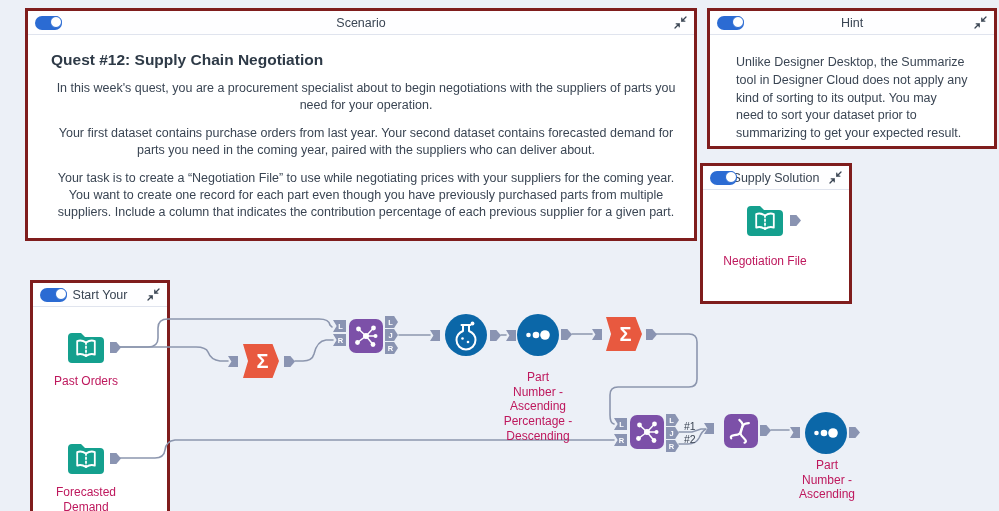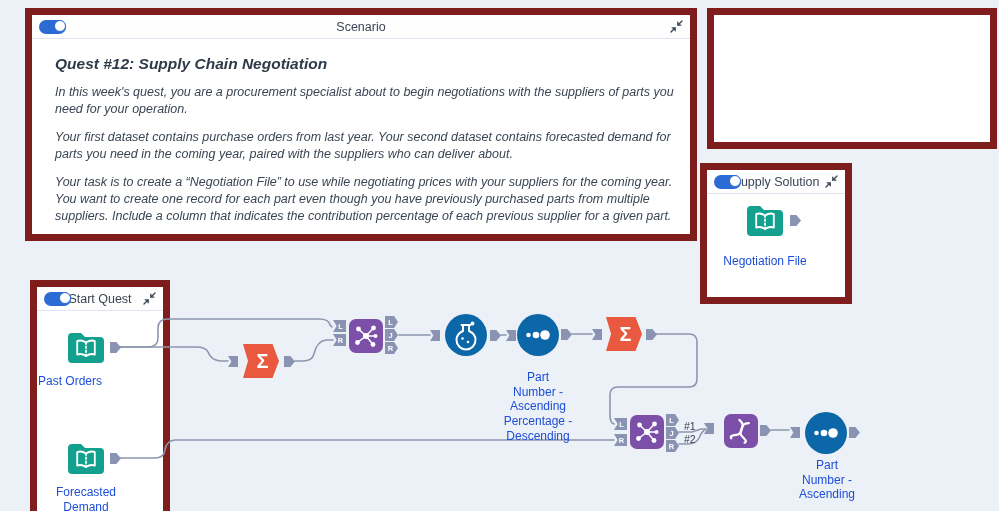--- a/index.html
+++ b/index.html
@@ -1,40 +1,40 @@
 <!DOCTYPE html>
 <html><head>
 <meta charset="utf-8">
 <style>
   html,body{margin:0;padding:0;}
   body{font-family:"Liberation Sans",sans-serif;}
   .canvas{position:relative;width:999px;height:511px;background:#ECF0F7;overflow:hidden;color:#3A4553;}
 
   
-  .panel{position:absolute;background:#FFFFFF;border:7px solid #7f1d1d;box-sizing:border-box;z-index:2;}
+  .panel{position:absolute;background:#FFFFFF;border:3px solid #7f1d1d;box-sizing:border-box;z-index:2;}
   .panel-header{position:relative;height:23px;display:flex;align-items:center;padding:0 7px;border-bottom:1px solid #E0E4EE;background:#FEFEFF;}
   .panel-title{position:absolute;left:0;right:0;text-align:center;font-size:12.5px;color:#3A4553;pointer-events:none;}
   .toggle{position:relative;width:27px;height:14px;border-radius:8px;background:#2B6BD3;flex:0 0 auto;z-index:1;cursor:pointer;}
   .toggle::after{content:"";position:absolute;right:0px;top:0.5px;width:12px;height:12px;border-radius:50%;background:#fff;border:1px solid #2B6BD3;box-sizing:border-box;}
   .collapse-btn{margin-left:auto;z-index:1;width:14px;height:14px;display:flex;align-items:center;justify-content:center;cursor:pointer;}
-  .panel-body{position:relative;font-style:italic;}
+  .panel-body{position:relative;}
 
   
   .quest-heading{margin:16px 0 0 23px;font-size:15.5px;font-weight:bold;color:#2E3A47;}
-  .quest-p{margin:11px 23px 0 23px;font-size:12.5px;line-height:1.36;color:#3A4553;width:630px;}
+  .quest-p{margin:11px 23px 0 23px;font-size:12.5px;line-height:1.36;color:#3A4553;width:630px;text-align:center;}
   .hint-text{margin:19px 26px 0 26px;font-size:12.5px;line-height:1.42;color:#3A4553;}
 
   
   .tool{position:absolute;display:flex;align-items:center;justify-content:center;z-index:4;cursor:pointer;}
   .tool-sq{width:34px;height:34px;border-radius:7px;background:#7C50A8;}
   .tool-circle{width:42px;height:42px;border-radius:50%;background:#0B67A8;}
   .tool-banner{width:36px;height:34px;background:#E8593F;clip-path:polygon(0 0,82% 0,100% 50%,82% 100%,0 100%,14% 50%);}
   .sigma{color:#fff;font-size:20px;font-weight:bold;padding-left:3px;line-height:1;}
   .dataset{width:44px;height:44px;}
-  .node-label{position:absolute;font-size:12px;line-height:1.22;color:#1d4ed8;text-align:center;white-space:pre-line;z-index:4;}
+  .node-label{position:absolute;font-size:12px;line-height:1.22;color:#be185d;text-align:center;white-space:pre-line;z-index:4;}
 
   
   .a-in{position:absolute;width:10px;height:11px;background:#8A94B2;clip-path:polygon(0 0,100% 0,100% 100%,0 100%,34% 50%);z-index:5;}
   .a-out{position:absolute;width:11px;height:11px;background:#8A94B2;clip-path:polygon(0 0,58% 0,100% 50%,58% 100%,0 100%);z-index:5;}
   .a-tag{position:absolute;width:13px;height:12px;background:#8A94B2;color:#fff;font-size:7.5px;font-weight:bold;display:flex;align-items:center;justify-content:center;z-index:5;}
   .a-tag.out{clip-path:polygon(0 0,70% 0,100% 50%,70% 100%,0 100%);padding-right:2px;box-sizing:border-box;}
   .a-tag.in{clip-path:polygon(0 0,100% 0,100% 100%,0 100%,28% 50%);padding-left:2px;box-sizing:border-box;}
 
   .conn-label{position:absolute;font-size:10.5px;color:#353F4E;z-index:6;}
   .wires{position:absolute;left:0;top:0;z-index:3;pointer-events:none;}
@@ -75,40 +75,55 @@
     </div>
     <div class="panel-body">
       <div class="quest-heading">Quest #12: Supply Chain Negotiation</div>
       <p class="quest-p">In this week's quest, you are a procurement specialist about to begin negotiations with the suppliers of parts you need for your operation.</p>
       <p class="quest-p">Your first dataset contains purchase orders from last year. Your second dataset contains forecasted demand for parts you need in the coming year, paired with the suppliers who can deliver about.</p>
       <p class="quest-p">Your task is to create a “Negotiation File” to use while negotiating prices with your suppliers for the coming year. You want to create one record for each part even though you have previously purchased parts from multiple suppliers. Include a column that indicates the contribution percentage of each previous supplier for a given part.</p>
     </div>
   </div>
 
   <div class="panel" style="left:707px;top:8px;width:290px;height:141px;">
+    <div class="panel-header">
+      <div class="panel-title">Hint</div>
+      <div class="toggle"></div>
+      <div class="collapse-btn">
+        <svg width="13" height="13" viewBox="0 0 13 13">
+          <g stroke="#3A4553" stroke-width="1.3" fill="none" stroke-linecap="round">
+            <path d="M12 1 L7.8 5.2 M7.8 5.2 h3 M7.8 5.2 v-3"></path>
+            <path d="M1 12 L5.2 7.8 M5.2 7.8 h-3 M5.2 7.8 v3"></path>
+          </g>
+        </svg>
+      </div>
+    </div>
+    <div class="panel-body">
+      <p class="hint-text">Unlike Designer Desktop, the Summarize tool in Designer Cloud does not apply any kind of sorting to its output. You may need to sort your dataset prior to summarizing to get your expected result.</p>
+    </div>
   </div>
 
   <div class="panel" style="left:700px;top:163px;width:152px;height:141px;">
     <div class="panel-header">
       <div class="panel-title">Supply Solution</div>
       <div class="toggle"></div>
       <div class="collapse-btn">
         <svg width="13" height="13" viewBox="0 0 13 13">
           <g stroke="#3A4553" stroke-width="1.3" fill="none" stroke-linecap="round">
             <path d="M12 1 L7.8 5.2 M7.8 5.2 h3 M7.8 5.2 v-3"></path>
             <path d="M1 12 L5.2 7.8 M5.2 7.8 h-3 M5.2 7.8 v3"></path>
           </g>
         </svg>
       </div>
     </div>
   </div>
 
   <div class="panel" style="left:30px;top:280px;width:140px;height:240px;">
     <div class="panel-header">
-      <div class="panel-title">Start Quest</div>
+      <div class="panel-title">Start Your</div>
       <div class="toggle"></div>
       <div class="collapse-btn">
         <svg width="13" height="13" viewBox="0 0 13 13">
           <g stroke="#3A4553" stroke-width="1.3" fill="none" stroke-linecap="round">
             <path d="M12 1 L7.8 5.2 M7.8 5.2 h3 M7.8 5.2 v-3"></path>
             <path d="M1 12 L5.2 7.8 M5.2 7.8 h-3 M5.2 7.8 v3"></path>
           </g>
         </svg>
       </div>
     </div>
@@ -117,21 +132,21 @@
   <div class="tool dataset" style="left:64px;top:325px;">
     <svg width="44" height="44" viewBox="0 0 44 44">
       <path d="M4 12 a4 4 0 0 1 4-4 h9 l4 4 h15 a4 4 0 0 1 4 4 v18 a4 4 0 0 1 -4 4 H8 a4 4 0 0 1 -4 -4 z" fill="#14A08E"></path>
       <g stroke="#fff" stroke-width="1.8" fill="none" stroke-linejoin="round" stroke-linecap="round">
         <path d="M22 17.5 c-3-2 -6.6-2.3 -8.8-1.4 v13.5 c2.2-0.9 5.8-0.6 8.8 1.4 c3-2 6.6-2.3 8.8-1.4 V16.1 c-2.2-0.9 -5.8-0.6 -8.8 1.4 z"></path>
         <path d="M22 17.5 v13.5" stroke-dasharray="1.6 2.4"></path>
       </g>
     </svg>
   </div>
   <div class="a-out" style="left:110px;top:342px;"></div>
-  <div class="node-label" style="left:20px;top:374px;width:100px;">Past Orders</div>
+  <div class="node-label" style="left:36px;top:374px;width:100px;">Past Orders</div>
 
   <div class="tool dataset" style="left:64px;top:436px;">
     <svg width="44" height="44" viewBox="0 0 44 44">
       <path d="M4 12 a4 4 0 0 1 4-4 h9 l4 4 h15 a4 4 0 0 1 4 4 v18 a4 4 0 0 1 -4 4 H8 a4 4 0 0 1 -4 -4 z" fill="#14A08E"></path>
       <g stroke="#fff" stroke-width="1.8" fill="none" stroke-linejoin="round" stroke-linecap="round">
         <path d="M22 17.5 c-3-2 -6.6-2.3 -8.8-1.4 v13.5 c2.2-0.9 5.8-0.6 8.8 1.4 c3-2 6.6-2.3 8.8-1.4 V16.1 c-2.2-0.9 -5.8-0.6 -8.8 1.4 z"></path>
         <path d="M22 17.5 v13.5" stroke-dasharray="1.6 2.4"></path>
       </g>
     </svg>
   </div>

